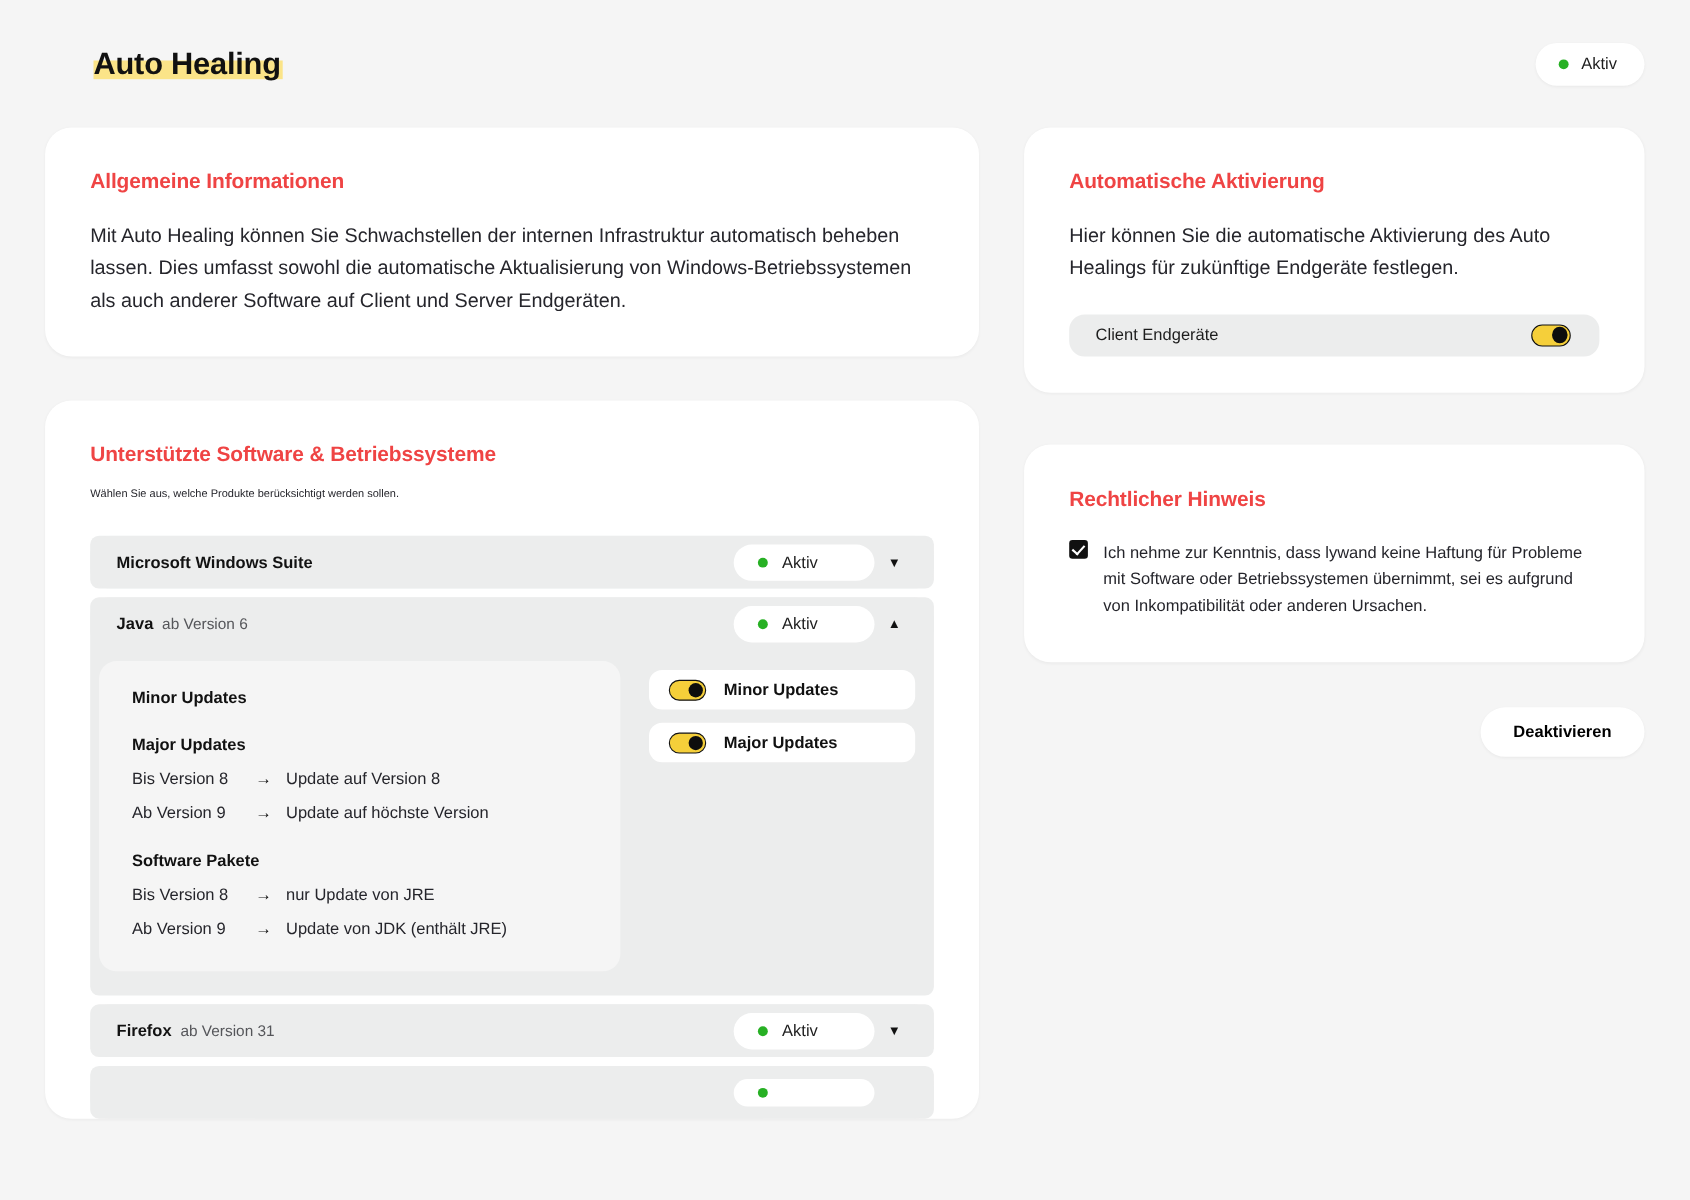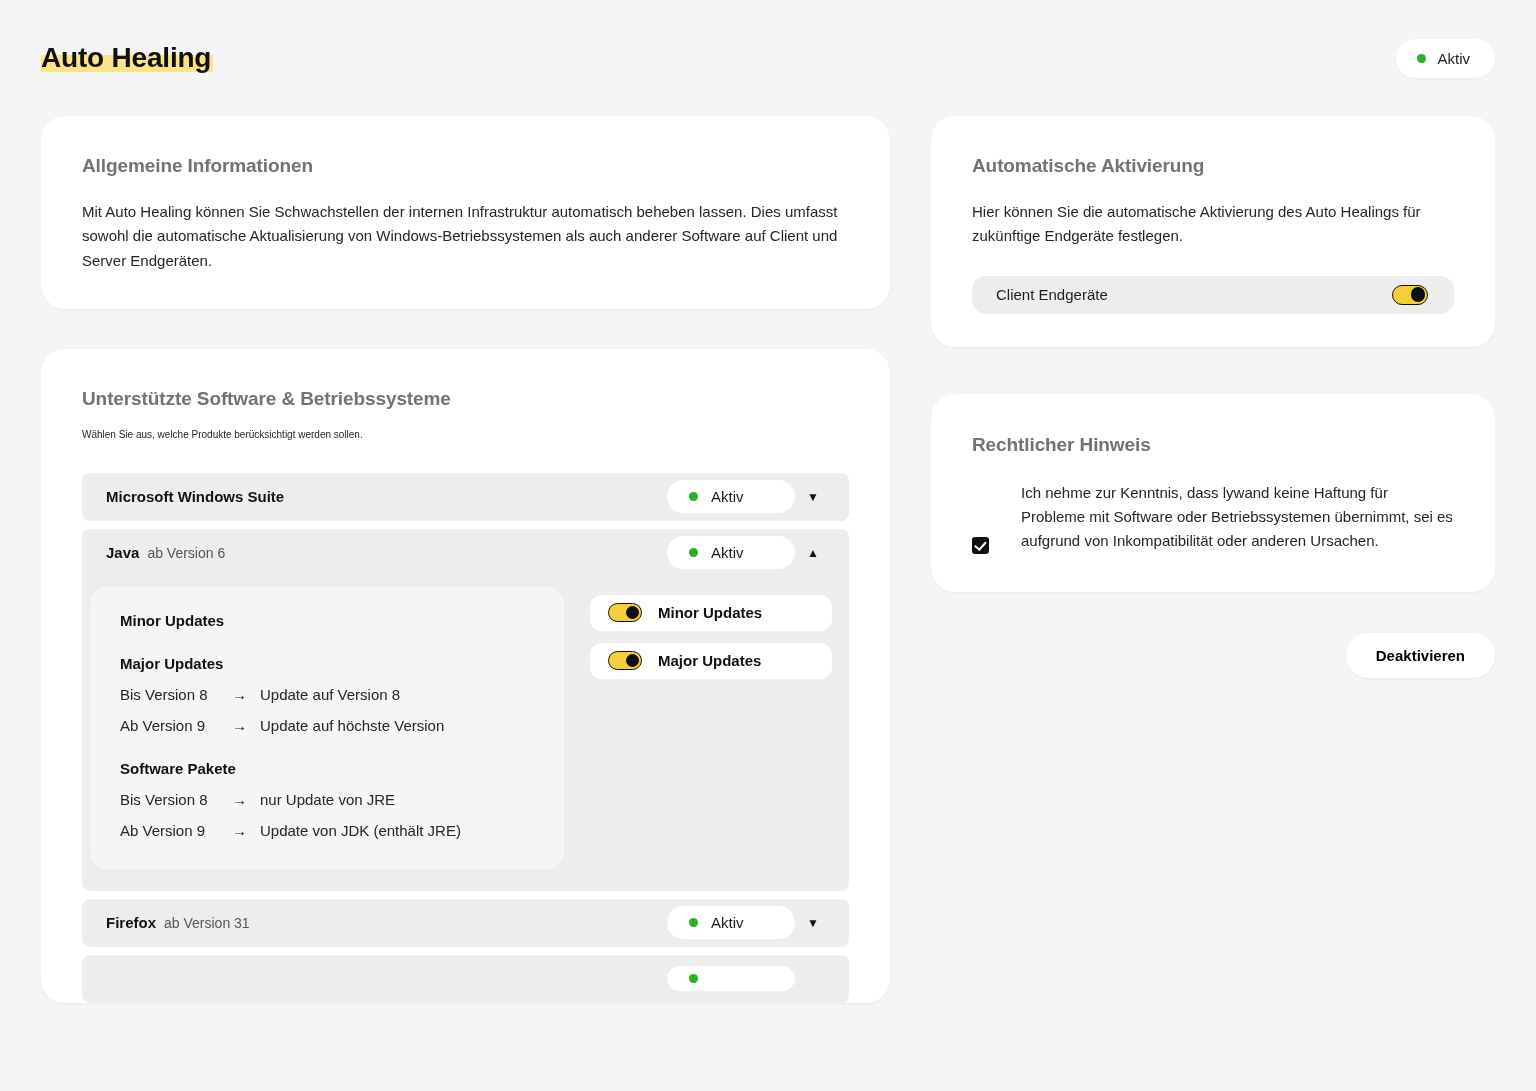--- a/index.html
+++ b/index.html
@@ -11,21 +11,21 @@
     color: #1a1a1a;
     overflow: hidden;
   }
   .page { position: relative; width: 1536px; height: 1091px; padding: 0 41px; }
 
   
   .header {
     display: flex; align-items: center; justify-content: space-between;
     height: 116px;
   }
-  .title-wrap { position: relative; display: inline-block; }
+  .title-wrap { position: relative; display: inline-block; margin-left: 44px; }
   .title-hl {
     position: absolute;
     left: 0px; right: -2px;
     bottom: 2px; height: 17px;
     background: #fbe488;
     z-index: 0;
   }
   .title {
     position: relative; z-index: 1;
     font-size: 28px; font-weight: bold; letter-spacing: -0.2px;
@@ -46,26 +46,26 @@
   .col-right { width: 564px; flex: none; }
 
   .card {
     background: #ffffff;
     border-radius: 24px;
     box-shadow: 0 1px 3px rgba(0,0,0,0.045);
   }
   .card-pad { padding: 39px 41px 36px 41px; }
 
   h2.card-title {
-    font-size: 19px; font-weight: bold; color: #737373;
+    font-size: 19px; font-weight: bold; color: #ef4444;
     letter-spacing: -0.1px;
   }
   p.card-text {
     margin-top: 23px;
-    font-size: 15px; line-height: 1.63; color: #25252b;
+    font-size: 18px; line-height: 1.63; color: #25252b;
   }
   p.card-sub {
     margin-top: 17px;
     font-size: 10px; line-height: 1.55; color: #25252b;
   }
 
   
   .product-list { margin-top: 30px; display: flex; flex-direction: column; gap: 8px; }
   .product-group { background: #eceded; border-radius: 8px; overflow: hidden; }
   .product-row {
@@ -128,21 +128,21 @@
 
   
   .setting-list { margin-top: 27px; display: flex; flex-direction: column; gap: 4px; }
   .setting-row {
     display: flex; align-items: center;
     background: #eceded; border-radius: 14px;
     height: 38px; padding: 0 26px 0 24px;
   }
   .setting-row .label { font-size: 15px; color: #1d1d1d; }
 
-  .legal { display: flex; align-items: flex-end; gap: 32px; margin-top: 25px; }
+  .legal { display: flex; align-items: flex-start; gap: 14px; margin-top: 25px; }
   .checkbox {
     width: 17px; height: 17px; flex: none;
     background: #111; border-radius: 3px;
     position: relative;
   }
   .checkbox::after {
     content: "";
     position: absolute; left: 5px; top: 2px;
     width: 4.5px; height: 9px;
     border: solid #ffffff; border-width: 0 2px 2px 0;

